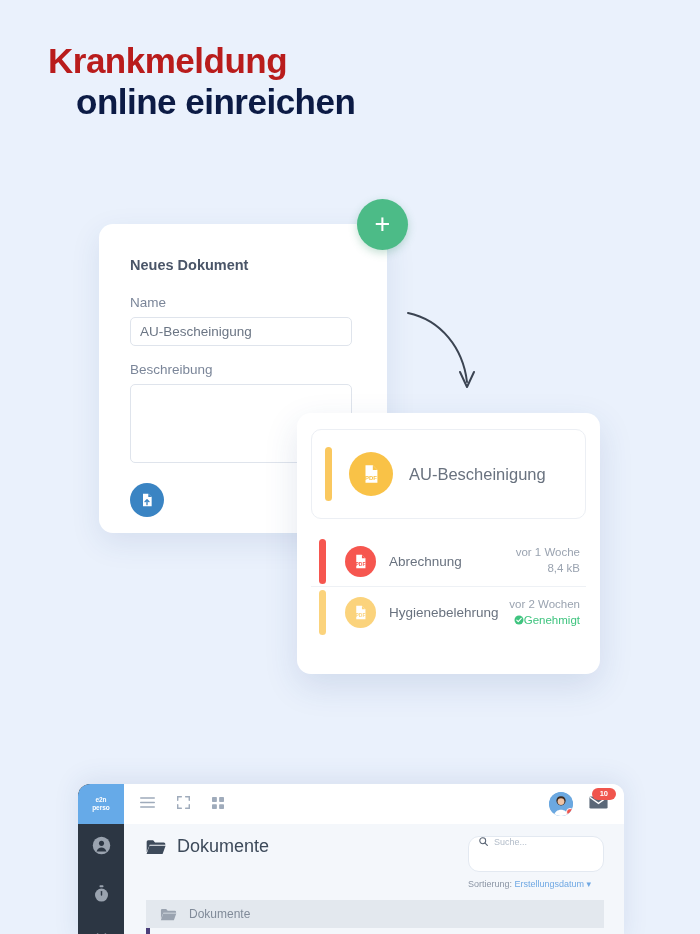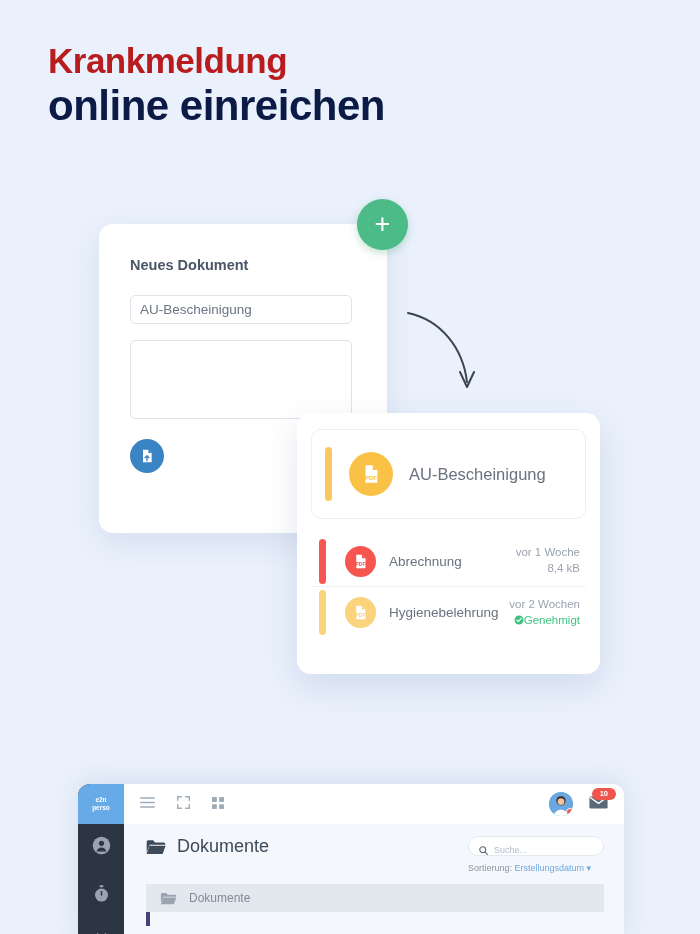--- a/index.html
+++ b/index.html
@@ -21,25 +21,26 @@
     line-height: 1.18;
   }
   .headline-line1 {
     font-size: 35px;
     font-weight: bold;
     color: #b91c1c;
     letter-spacing: -0.5px;
     display: block;
   }
   .headline-line2 {
-    font-size: 42px;
+    font-size: 35px;
     font-weight: bold;
     color: #0c1b45;
     letter-spacing: -0.5px;
     display: block;
+    margin-left: 28px;
   }
 
   
   .form-card {
     position: absolute;
     left: 99px;
     top: 224px;
     width: 288px;
     height: 309px;
     background: #ffffff;
@@ -259,22 +260,22 @@
     border-radius: 8px; padding: 1px 8px; line-height: 1.3;
   }
   .app-content { padding: 12px 20px 0 22px; }
   .content-head { display: flex; align-items: flex-start; }
   .page-title {
     font-size: 18px; color: #3d4a5a;
     display: flex; align-items: center; gap: 11px;
   }
   .search-sort { margin-left: auto; width: 136px; }
   .search-box {
-    height: 20px; border: 1px solid #e3e9f1; background: #fff;
-    border-radius: 11px; display: flex; align-items: flex-end;
+    height: 36px; border: 1px solid #e3e9f1; background: #fff;
+    border-radius: 11px; display: flex; align-items: flex-start;
     gap: 6px; padding: 0 10px;
   }
   .search-placeholder { font-size: 9px; color: #b2bcc9; }
   .sort-row {
     margin-top: 7px; font-size: 9px; color: #8b95a4;
     text-align: left; white-space: nowrap;
   }
   .sort-value { color: #6fa8e3; }
   .breadcrumb-row {
     margin-top: 11px; height: 28px; background: #e3e8ee;
@@ -299,22 +300,24 @@
   <path d="M55 62 L62 77 L69 62" stroke="#3b4452" stroke-width="2" fill="none" stroke-linecap="round" stroke-linejoin="round"></path>
 </svg>
 
 <button class="plus-btn">
   <span>+</span>
 </button>
 
 <div class="form-card">
   <div class="form-title">Neues Dokument</div>
 
+  <div class="field-label">Name</div>
   <div class="text-input">AU-Bescheinigung</div>
 
+  <div class="field-label">Beschreibung</div>
   <div class="text-area"></div>
 
   <button class="upload-btn">
     <svg width="16" height="16" viewBox="0 0 24 24">
       <path d="M6 2.5h8l5 5v14H6z" fill="#fff"></path>
       <path d="M14 2.5v5h5" fill="#3a84c3"></path>
       <path d="M12 19v-7M12 11.5l-3 3M12 11.5l3 3" stroke="#3a84c3" stroke-width="2" fill="none" stroke-linecap="round" stroke-linejoin="round"></path>
     </svg>
   </button>
 </div>

